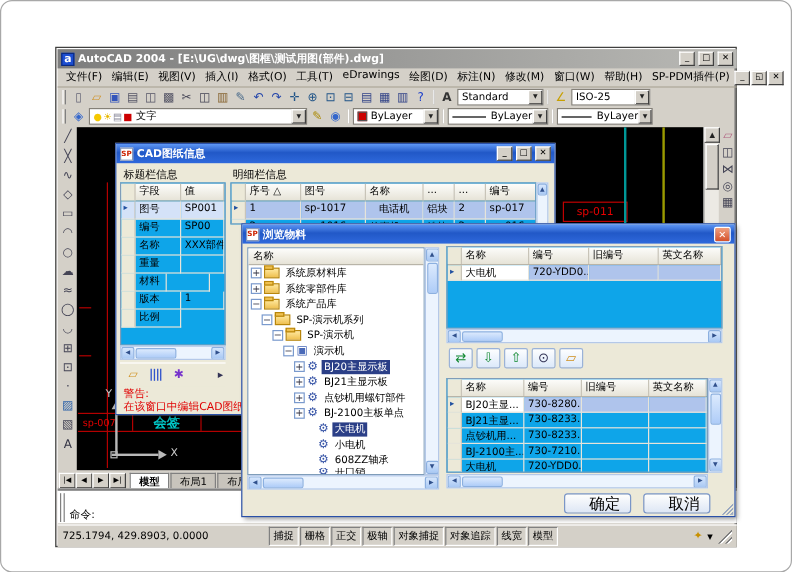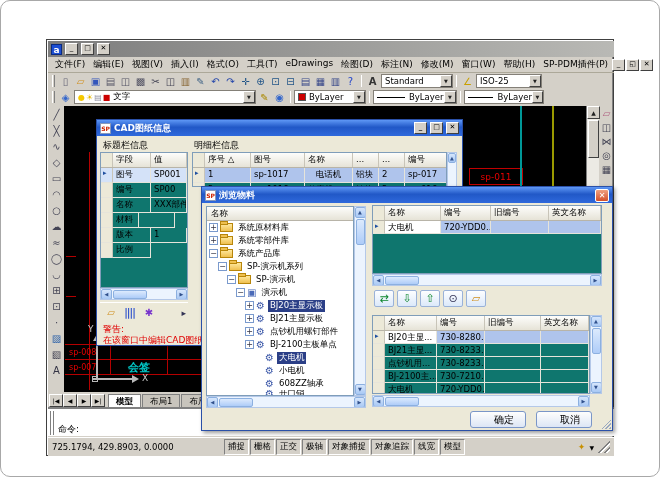--- a/index.html
+++ b/index.html
@@ -80,21 +80,21 @@
   .dlg{position:absolute;background:#ECE9D8;border:1px solid #2A50A8;box-shadow:2px 2px 4px rgba(0,0,0,.4);}
   .dtitle{position:absolute;left:0;top:0;right:0;height:16px;display:flex;align-items:center;gap:3px;padding:0 3px;
     background:linear-gradient(180deg,#5E97F5 0%,#2158C7 45%,#2F69DC 100%);color:#fff;font-weight:bold;font-size:9px;}
   .sp-ico{width:11px;height:11px;background:#fff;border:1px solid #8899bb;color:#cc2200;font-weight:bold;
     font-size:6px;line-height:10px;text-align:center;}
   .dtitle .spring{flex:1;}
   .xp-close{width:14px;height:13px;background:linear-gradient(180deg,#F0A080,#D4502A);border:1px solid #fff;
     border-radius:2px;color:#fff;font-size:8px;line-height:11px;text-align:center;}
   .panel-label{position:absolute;font-size:9px;}
 
-  .grid{position:absolute;background:#0f766e;border:1px solid #7F9DB9;overflow:hidden;}
+  .grid{position:absolute;background:#0ea5e9;border:1px solid #7F9DB9;overflow:hidden;}
   .grid-h{display:flex;background:linear-gradient(#FDFDFB,#E6E3D7);border-bottom:1px solid #B8B4A8;}
   .grid-hcell{border-right:1px solid #C8C4B8;padding:1px 3px;font-size:8.5px;white-space:nowrap;overflow:hidden;flex:0 0 auto;}
   .grid-r{display:flex;height:13px;}
   .g15 .grid-r{height:15px;}
   .grid-cell{border-right:1px solid #E6E4DA;border-bottom:1px solid #E6E4DA;padding:1px 3px;font-size:8.5px;
     white-space:nowrap;overflow:hidden;flex:0 0 auto;}
   .grid-cell.ind,.grid-hcell.ind{background:#ECE9D8;border-right:1px solid #C8C4B8;color:#2050A0;padding:1px 2px;font-size:7px;}
   .grid-r.sel .grid-cell{background:#AFC4EC;}
   .grid-r.sel .grid-cell.ind{background:#ECE9D8;}
   .grid-r.sel .grid-cell.focus{background:#fff;}
@@ -128,34 +128,35 @@
   .i-part{color:#3A57A8;font-size:10px;line-height:10px;}
   .i-machine{color:#4A6AB8;font-size:10px;line-height:10px;}
   .tlabel{font-size:8.5px;padding:0 2px;}
   .tlabel.sel{background:#2B3F87;color:#fff;}
 
   
   .d3-toolbar{position:absolute;display:flex;gap:3px;}
   .xpb{width:20px;height:17px;background:linear-gradient(#FDFEFF,#DCE9FA);border:1px solid #9AB2D8;
     border-radius:2px;display:flex;align-items:center;justify-content:center;font-size:11px;}
   .xp-btn{position:absolute;width:56px;height:17px;background:linear-gradient(#FEFEFD,#DDE6F5);
-    border:1px solid #7A96C8;border-radius:3px;font-size:10px;display:flex;align-items:center;justify-content:center;padding-left:12px;}
+    border:1px solid #7A96C8;border-radius:3px;font-size:13px;display:flex;align-items:center;justify-content:center;padding-left:12px;}
   .rgrip{position:absolute;width:11px;height:11px;
     background:linear-gradient(135deg,transparent 55%,#9aa8c0 55%,#9aa8c0 63%,transparent 63%,transparent 72%,#9aa8c0 72%,#9aa8c0 80%,transparent 80%,transparent 88%,#9aa8c0 88%);}
   .mini-vsb{position:absolute;width:10px;background:#ECF4FE;border:1px solid #B4C8E8;display:flex;flex-direction:column;align-items:center;}
 </style>
 </head>
 <body>
 
 <div class="screen">
 
   <div class="win">
 
     <div class="titlebar">
       <span class="app-ico">a</span>
+      <span class="title-text">AutoCAD 2004 - [E:\UG\dwg\图框\测试用图(部件).dwg]</span>
       <span class="cbtn">_</span>
       <span class="cbtn">□</span>
       <span class="cbtn">✕</span>
     </div>
 
     <div class="menubar">
       <span style="display:flex;">
 
       <span class="menu-item">文件(F)</span>
           <span class="menu-item">编辑(E)</span>
@@ -276,24 +277,20 @@
         <span class="ic" style="color: rgb(68, 68, 85);">▧</span>
         <span class="ic" style="color: rgb(51, 51, 68);">A</span>
       </div>
 
     <div class="canvas">
       <div class="redline" style="left:25px;top:46px;width:1px;height:238px;"></div>
       <div class="redline" style="left:2px;top:150px;width:10px;height:1px;"></div>
       <div class="redline" style="left:2px;top:190px;width:10px;height:1px;"></div>
       <div class="dtable">
 
-      <div class="dtr">
-          <span class="dtc id">sp-008</span>
-          <span class="dtc stamp"></span>
-        </div>
           <div class="dtr">
           <span class="dtc id">sp-007</span>
           <span class="dtc stamp">会签</span>
         </div>
         </div>
       <div class="spbox">
         <span>sp-011</span>
       </div>
       <div class="vline-cyan"></div>
       <div class="vline-olive"></div>
@@ -391,20 +388,25 @@
           <span class="grid-cell" style="width: 38px;">编号</span>
           <span class="grid-cell" style="width: 36px;">SP00</span>
         </div>
         <div class="grid-r">
           <span class="grid-cell ind" style="width: 12px;"></span>
           <span class="grid-cell" style="width: 38px;">名称</span>
           <span class="grid-cell" style="width: 36px;">XXX部件</span>
         </div>
         <div class="grid-r">
           <span class="grid-cell ind" style="width: 12px;"></span>
+          <span class="grid-cell" style="width: 38px;">重量</span>
+          <span class="grid-cell" style="width: 36px;"></span>
+        </div>
+        <div class="grid-r">
+          <span class="grid-cell ind" style="width: 12px;"></span>
           <span class="grid-cell" style="width: 26px;">材料</span>
           <span class="grid-cell" style="width: 36px;"></span>
         </div>
         <div class="grid-r">
           <span class="grid-cell ind" style="width: 12px;"></span>
           <span class="grid-cell" style="width: 38px;">版本</span>
           <span class="grid-cell" style="width: 36px;">1</span>
         </div>
         <div class="grid-r">
           <span class="grid-cell ind" style="width: 12px;"></span>

